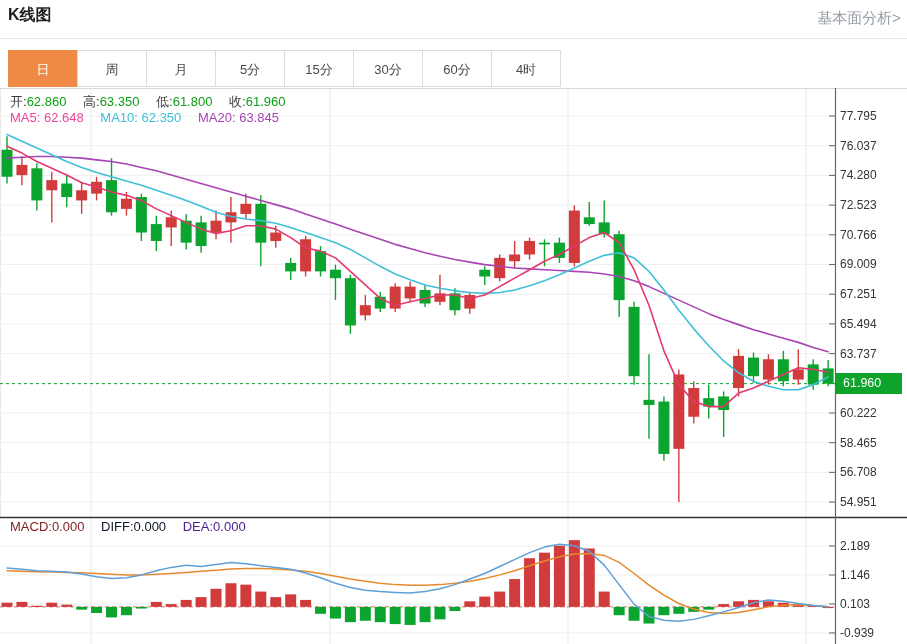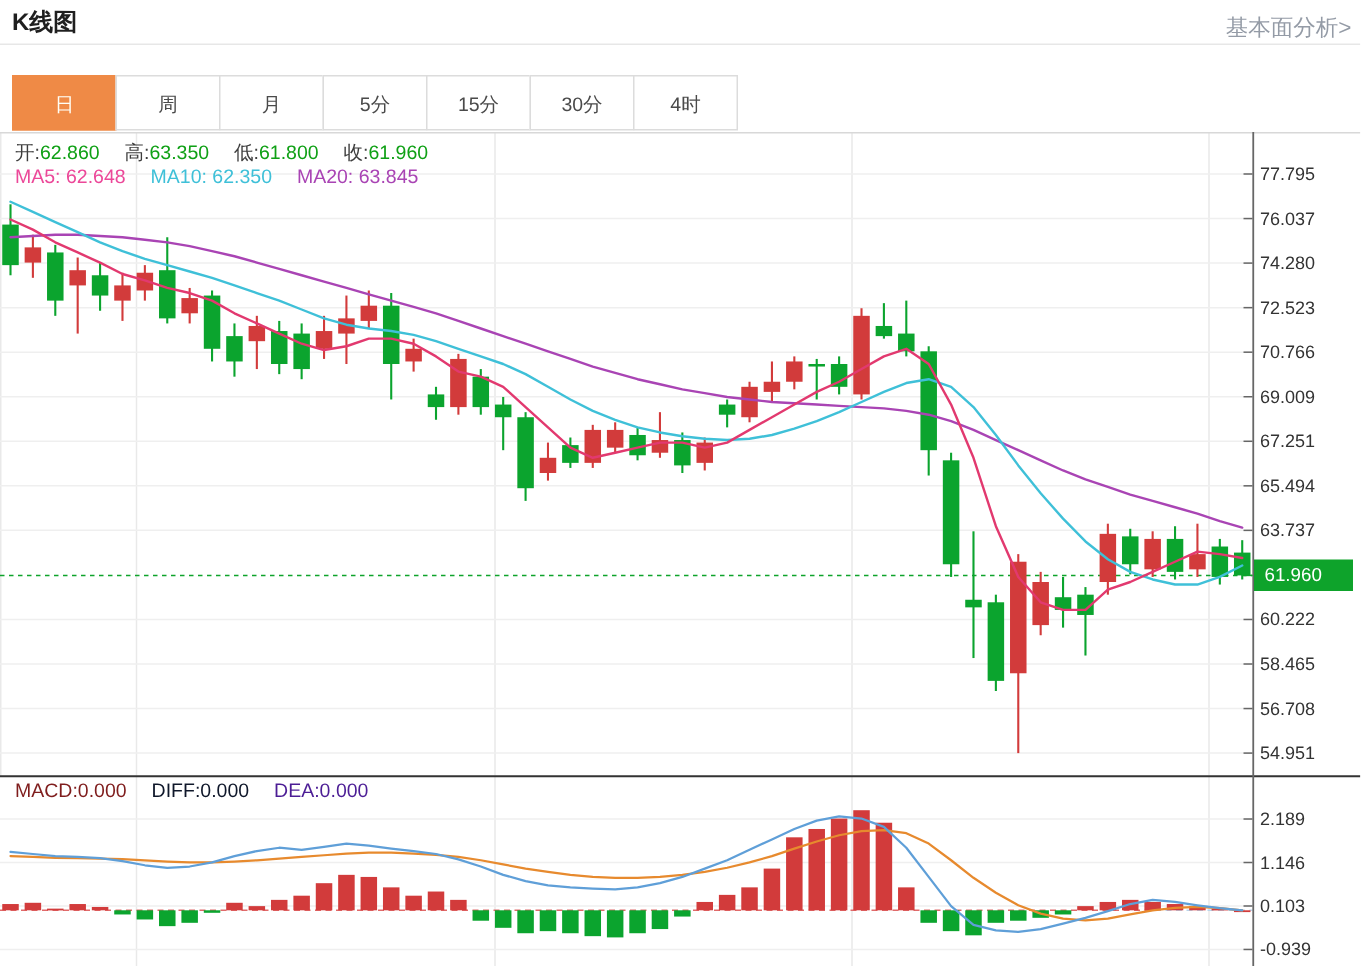--- a/index.html
+++ b/index.html
@@ -1,18 +1,18 @@
 <!DOCTYPE html>
 <html><head>
 <meta charset="utf-8">
 <style>
   html,body{margin:0;padding:0;background:#fff;font-family:"Liberation Sans","DejaVu Sans",sans-serif;}
   .stage{position:relative;width:907px;height:644px;overflow:hidden;background:#fff;}
   svg{position:absolute;left:0;top:0;}
-  .header{position:absolute;left:0;top:0;width:907px;height:30px;border-bottom:1px solid #e7e7e7;box-sizing:border-box;text-align:right;}
+  .header{position:absolute;left:0;top:0;width:907px;height:39px;border-bottom:1px solid #e7e7e7;box-sizing:border-box;text-align:right;}
   .title{position:absolute;left:8px;top:5px;font-size:16px;font-weight:bold;color:#1f1f1f;}
   .fa-link{position:absolute;right:6px;top:9px;font-size:15px;color:#949ba6;text-decoration:none;cursor:pointer;}
   .tabbar{position:absolute;left:8px;top:50px;height:37px;display:flex;}
   .tab{width:70px;height:37px;line-height:37px;text-align:center;font-size:13px;color:#4a4a4a;background:#fff;border:1px solid #dcdcdc;box-sizing:border-box;margin-left:-1px;cursor:pointer;}
   .tab:first-child{margin-left:0;}
   .tab.active{background:#ef8a46;border-color:#ef8a46;color:#fffef5;}
   .legend{position:absolute;left:10px;font-size:13px;white-space:nowrap;pointer-events:none;}
   .legend .lbl{color:#3d3d3d;}
   .legend .gap{display:inline-block;width:13px;}
   .ohlc-legend{top:93px;}
@@ -280,20 +280,21 @@
     <a class="fa-link">基本面分析&gt;</a>
   </div>
 
   <div class="tabbar">
     <div class="tab active">日</div>
     <div class="tab">周</div>
     <div class="tab">月</div>
     <div class="tab">5分</div>
     <div class="tab">15分</div>
     <div class="tab">30分</div>
+    <div class="tab">60分</div>
     <div class="tab">4时</div>
   </div>
 
   <div class="legend ohlc-legend">
     <span class="lbl">开:</span><span class="v-green">62.860</span><span class="gap"></span>
     <span class="lbl">高:</span><span class="v-green">63.350</span><span class="gap"></span>
     <span class="lbl">低:</span><span class="v-green">61.800</span><span class="gap"></span>
     <span class="lbl">收:</span><span class="v-green">61.960</span>
   </div>
 

